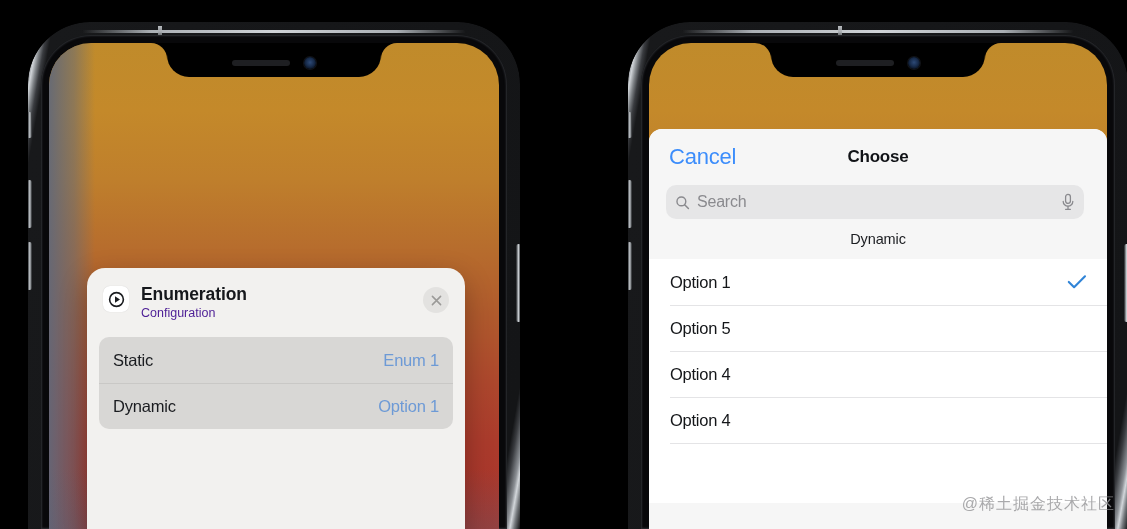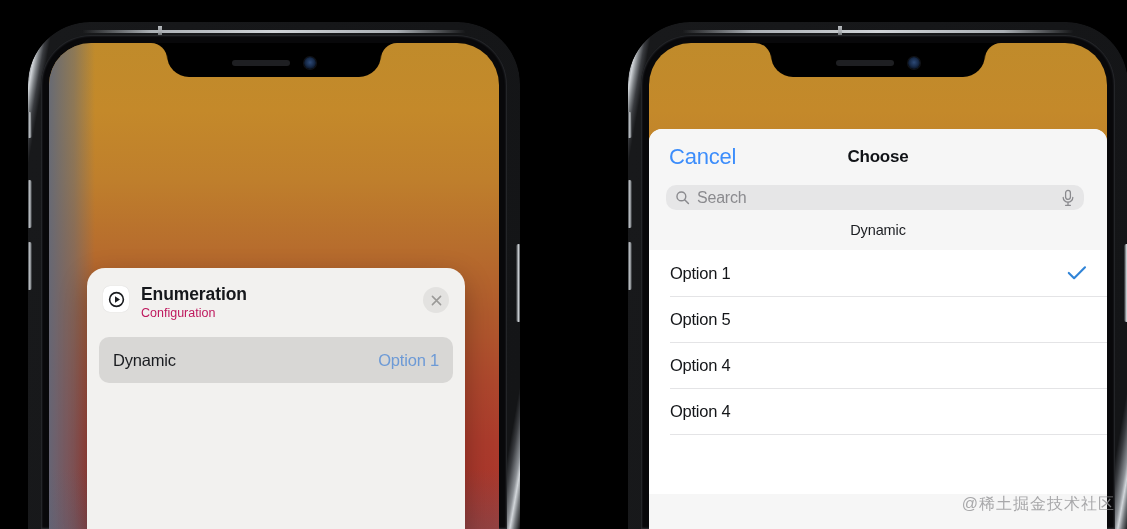--- a/index.html
+++ b/index.html
@@ -146,21 +146,21 @@
     flex: 0 0 auto;
     margin-top: 2px;
     box-shadow: 0 0 1px rgba(0,0,0,.18);
   }
   .cfg-titles { margin-left: 12px; flex: 1 1 auto; }
   .cfg-title {
     font-size: 17.5px; font-weight: bold; color: #16181c;
     letter-spacing: -.1px; line-height: 20px;
   }
   .cfg-sub {
-    font-size: 12.5px; color: #be185d; line-height: 17px; margin-top: 1px;
+    font-size: 12.5px; color: #4c1d95; line-height: 17px; margin-top: 1px;
   }
   .cfg-close {
     width: 26px; height: 26px; border-radius: 50%;
     background: #e3e2e0;
     display: flex; align-items: center; justify-content: center;
     flex: 0 0 auto; margin-top: 3px;
   }
   .cfg-rows {
     margin: 15px 12px 0 12px;
     background: #d8d7d5;
@@ -192,21 +192,21 @@
   .picker-cancel {
     position: absolute; left: 20px;
     font-size: 22px; color: #3c8dfb; letter-spacing: -.2px;
   }
   .picker-title {
     width: 100%; text-align: center;
     font-size: 17px; font-weight: bold; color: #111317; letter-spacing: -.2px;
   }
   .searchbar {
     margin: 0 23px 0 17px;
-    height: 25px; border-radius: 10px;
+    height: 34px; border-radius: 10px;
     background: #e6e6e7;
     display: flex; align-items: center; padding: 0 9px;
   }
   .search-text {
     font-size: 16px; color: #8a8a8e; margin-left: 7px; flex: 1 1 auto;
     letter-spacing: -.2px;
   }
   .section-header {
     height: 40px;
     display: flex; align-items: center; justify-content: center;
@@ -280,20 +280,24 @@
             <div class="cfg-sub">Configuration</div>
           </div>
           <div class="cfg-close">
             <svg class="icon" width="13" height="13" viewBox="0 0 14 14" aria-hidden="true">
               <path d="M2.6 2.6 L11.4 11.4 M11.4 2.6 L2.6 11.4" stroke="#9b9a98" stroke-width="1.7" stroke-linecap="round" fill="none"></path>
             </svg>
           </div>
         </div>
 
         <div class="cfg-rows">
+          <div class="cfg-row">
+            <span class="cfg-row-label">Static</span>
+            <span class="cfg-row-value" style="color: rgb(109, 154, 214);">Enum 1</span>
+          </div>
           <div class="cfg-row">
             <span class="cfg-row-label">Dynamic</span>
             <span class="cfg-row-value" style="color: rgb(109, 154, 214);">Option 1</span>
           </div>
         </div>
       </div>
     </div>
 
     <div class="btn-side" style="left:-1px; top:90px; width:5px; height:26px;"></div>
     <div class="btn-side" style="left:-1px; top:158px; width:5px; height:48px;"></div>

